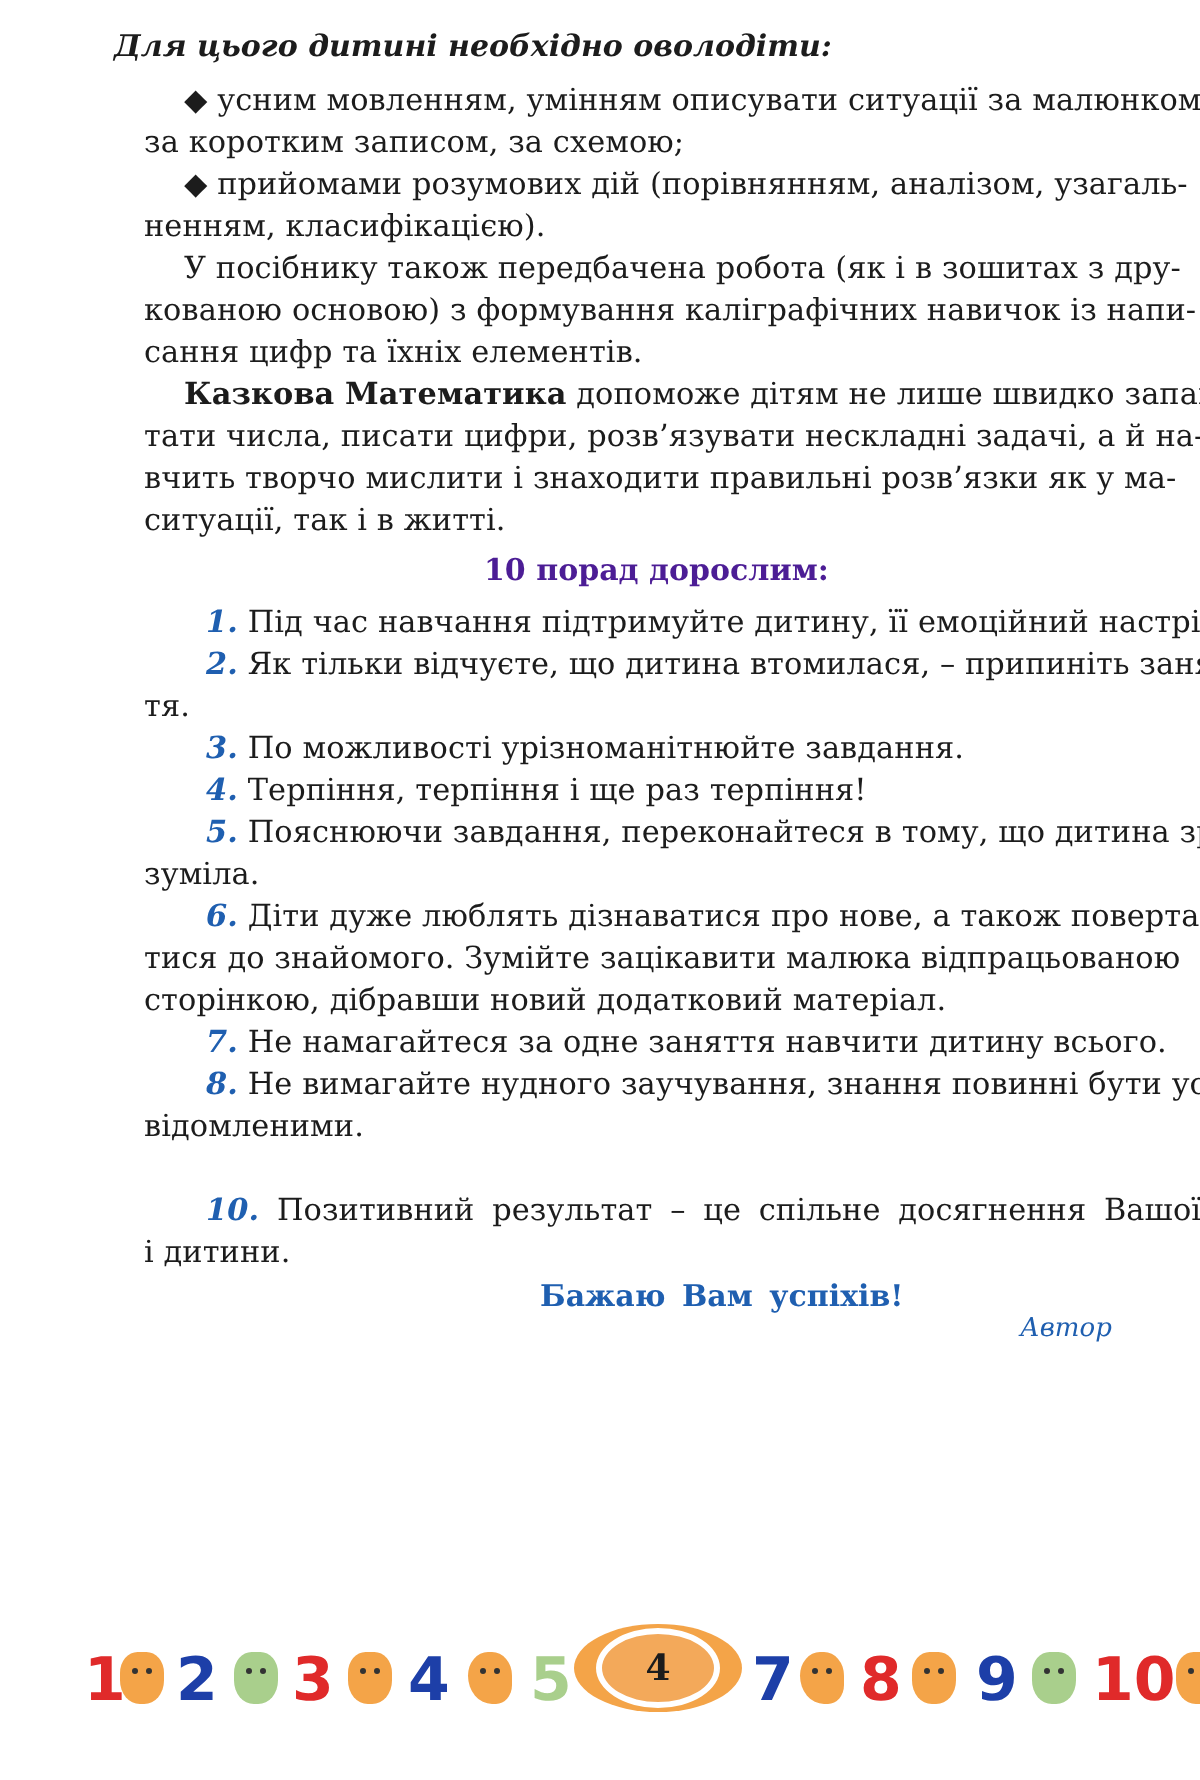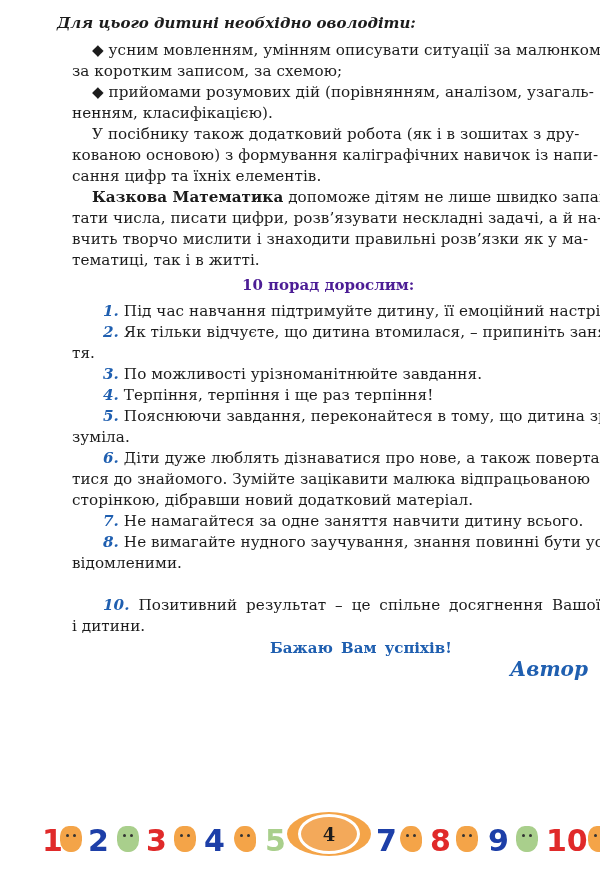--- a/index.html
+++ b/index.html
@@ -26,21 +26,21 @@
     position: absolute; left: 242px; top: 276px;
     font-weight: bold; font-size: 15px; color: #4c1d95; white-space: nowrap;
   }
   .num { color: #1f5fb0; font-weight: bold; font-style: italic; }
   .wish {
     position: absolute; left: 270px; top: 639px;
     font-weight: bold; font-size: 15px; color: #1f5fb0; white-space: nowrap; word-spacing: 3px;
   }
   .author {
     position: absolute; left: 510px; top: 657px;
-    font-weight: bold; font-style: italic; font-size: 20px; color: #1f5fb0; white-space: nowrap;
+    font-weight: normal; font-style: italic; font-size: 13px; color: #1f5fb0; white-space: nowrap;
   }
   .footer {
     position: absolute; left: 0; top: 812px; width: 600px; height: 50px;
   }
   .deco {
     position: absolute; top: 14px;
     font-family: "DejaVu Sans", sans-serif; font-weight: bold; font-size: 30px; line-height: 30px;
   }
   .animal {
     position: absolute; top: 14px; width: 22px; height: 26px; border-radius: 40% 40% 45% 45%;
@@ -65,28 +65,28 @@
 <body>
 
 <div class="page">
 
   <div class="intro-heading">Для цього дитині необхідно оволодіти:</div>
 
   <div class="line" style="left:92px;top:40px">◆ усним мовленням, умінням описувати ситуації за малюнком,</div>
   <div class="line" style="left:72px;top:61px">за коротким записом, за схемою;</div>
   <div class="line" style="left:72px;top:103px">ненням, класифікацією).</div>
   <div class="line" style="left:92px;top:82px">◆ прийомами розумових дій (порівнянням, аналізом, узагаль-</div>
-  <div class="line" style="left:92px;top:124px">У посібнику також додатковий робота (як і в зошитах з дру-</div>
+  <div class="line" style="left:92px;top:124px">У посібнику також передбачена робота (як і в зошитах з дру-</div>
   <div class="line" style="left:72px;top:145px">кованою основою) з формування каліграфічних навичок із напи-</div>
   <div class="line" style="left:72px;top:166px">сання цифр та їхніх елементів.</div>
 
   <div class="line" style="left:92px;top:187px"><span class="bold">Казкова Математика</span><span> допоможе дітям не лише швидко запам’я-</span></div>
   <div class="line" style="left:72px;top:208px">тати числа, писати цифри, розв’язувати нескладні задачі, а й на-</div>
   <div class="line" style="left:72px;top:229px">вчить творчо мислити і знаходити правильні розв’язки як у ма-</div>
-  <div class="line" style="left:72px;top:250px">тематиці, так і в житті.</div>
+  <div class="line" style="left:72px;top:250px">ситуації, так і в житті.</div>
 
   <div class="tips-heading">10 порад дорослим:</div>
 
   <div class="line" style="left:103px;top:301px"><span class="num">1.</span> <span>Під час навчання підтримуйте дитину, її емоційний настрій.</span></div>
   <div class="line" style="left:103px;top:322px"><span class="num">2.</span> <span>Як тільки відчуєте, що дитина втомилася, – припиніть занят-</span></div>
   <div class="line" style="left:72px;top:343px">тя.</div>
   <div class="line" style="left:103px;top:364px"><span class="num">3.</span> <span>По можливості урізноманітнюйте завдання.</span></div>
   <div class="line" style="left:103px;top:385px"><span class="num">4.</span> <span>Терпіння, терпіння і ще раз терпіння!</span></div>
   <div class="line" style="left:103px;top:406px"><span class="num">5.</span> <span>Пояснюючи завдання, переконайтеся в тому, що дитина зро-</span></div>
   <div class="line" style="left:72px;top:427px">зуміла.</div>

